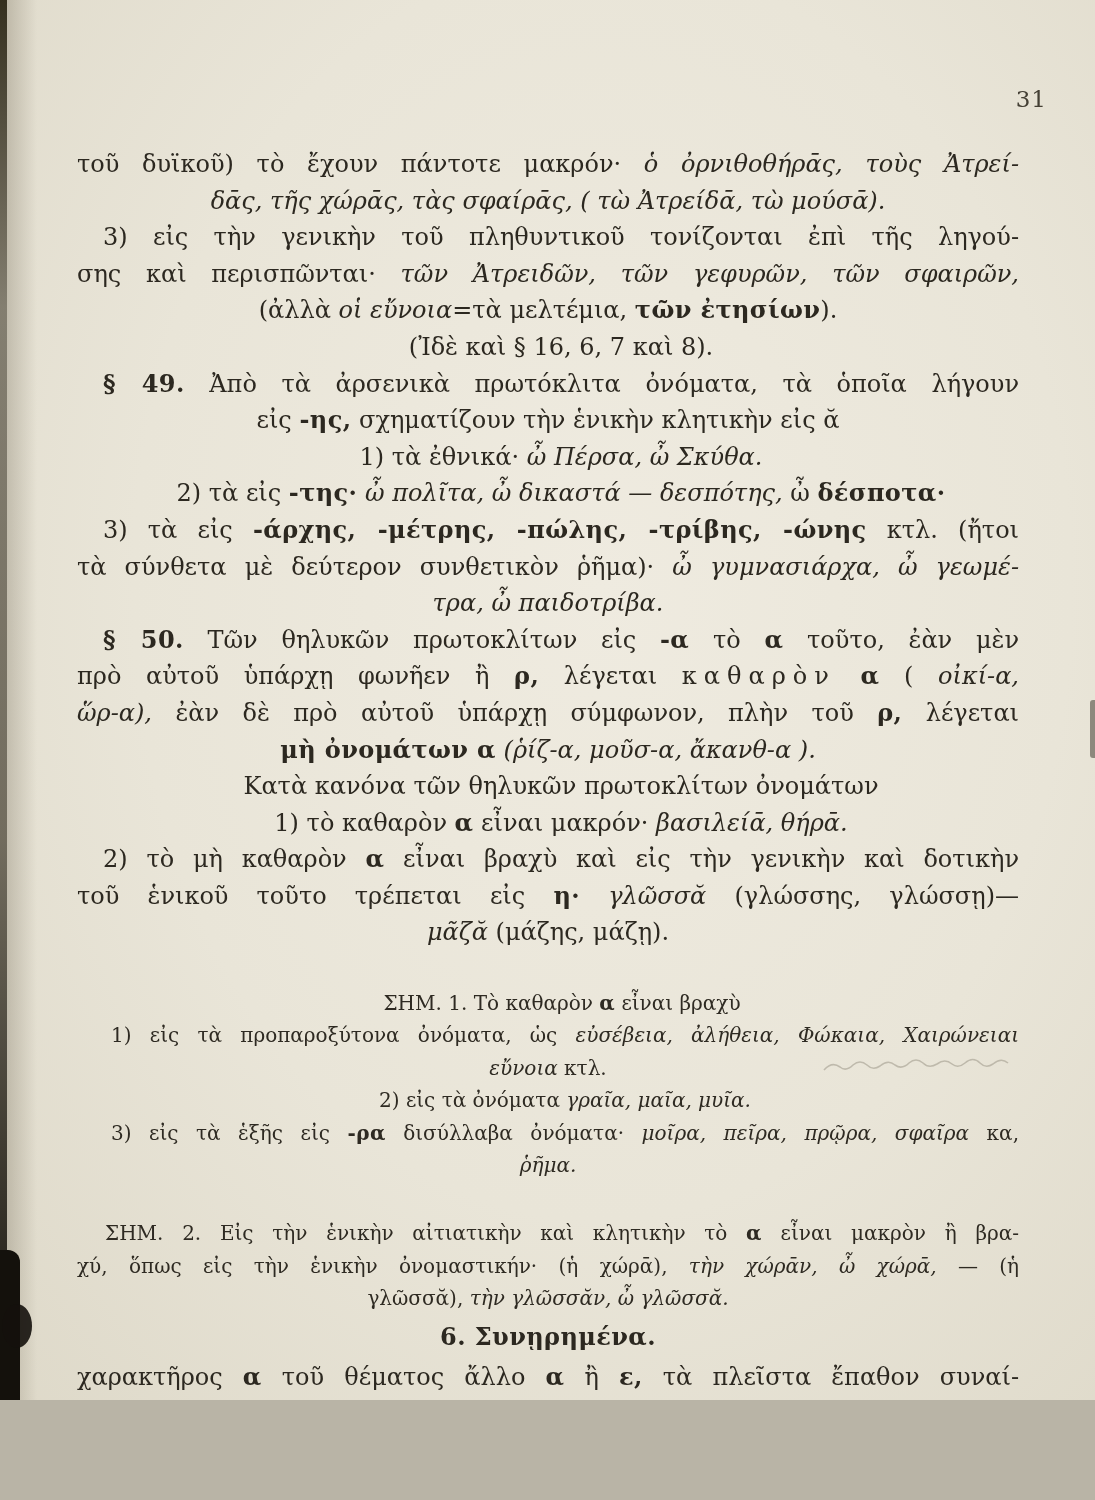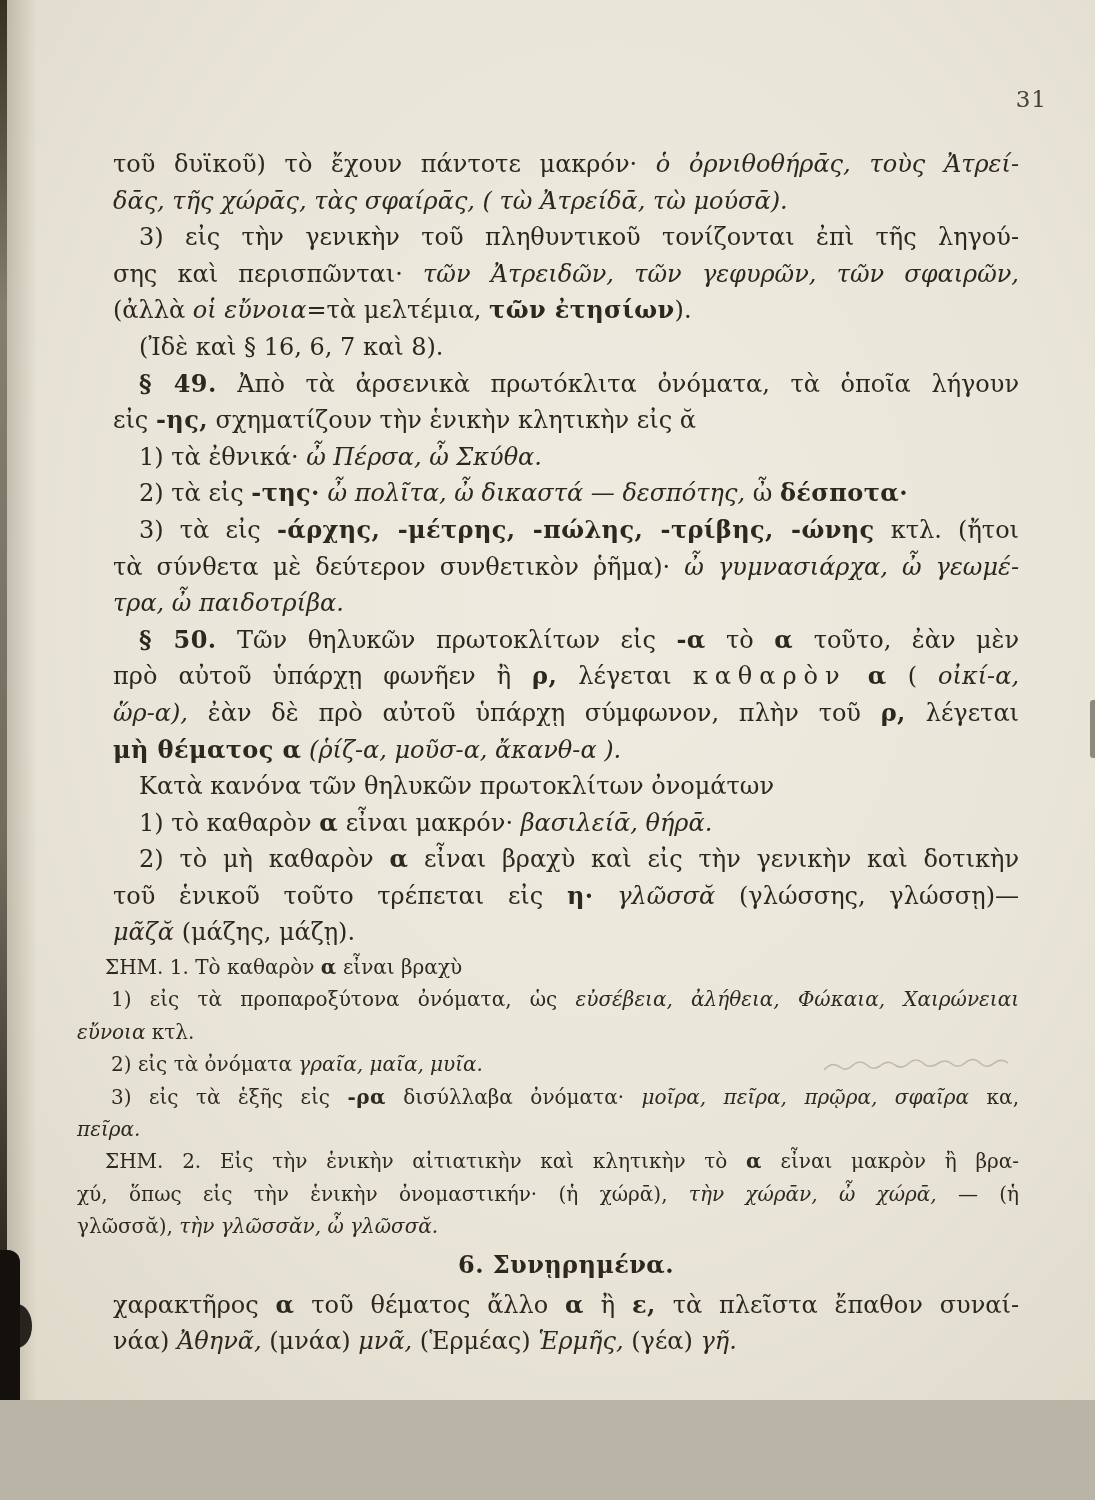--- a/index.html
+++ b/index.html
@@ -34,27 +34,27 @@
     position:absolute;right:0;top:700px;width:5px;height:58px;
     background:rgba(30,25,16,.45);border-radius:3px 0 0 3px;
   }
   .page-number{
     position:absolute;top:86px;right:48px;
     font-size:23px;letter-spacing:1px;color:#454035;
   }
   .text-block{
     position:absolute;left:77px;top:146px;width:942px;
   }
-  .line{display:block;white-space:normal;}
-  .b-line{font-size:24px;height:36.6px;line-height:36.6px;margin-left:36px;}
+  .line{display:block;white-space:normal;text-align:center;}
+  .b-line{font-size:24px;height:36.6px;line-height:36.6px;}
   .n-line{font-size:20px;height:32.4px;line-height:32.4px;color:#2e2a22;}
   .heading{height:44px;line-height:44px;}
   .j{text-align:justify;text-align-last:justify;}
   .ind-p{text-indent:26px;}
-  .ind-note{text-indent:28px;}
+  .ind-note{text-indent:28px;margin-top:36px;}
   .ind-notenum{text-indent:34px;}
   .ind-center{text-align:center;text-align-last:center;}
   .s-n{font-style:normal;}
   .s-i{font-style:italic;}
   .s-b{font-weight:700;letter-spacing:.4px;}
   .s-sp{letter-spacing:7px;}
   .pencil{
     position:absolute;left:820px;top:1056px;width:205px;height:22px;
     opacity:.45;pointer-events:none;
   }
@@ -81,32 +81,32 @@
       <div class="line b-line j ind-p"><span class="s-b">§ 49.</span><span class="s-n"> Ἀπὸ τὰ ἀρσενικὰ πρωτόκλιτα ὀνόματα, τὰ ὁποῖα λήγουν</span></div>
       <div class="line b-line"><span class="s-n">εἰς </span><span class="s-b">-ης,</span><span class="s-n"> σχηματίζουν τὴν ἑνικὴν κλητικὴν εἰς ᾰ</span></div>
       <div class="line b-line ind-p"><span class="s-n">1) τὰ ἐθνικά· </span><span class="s-i">ὦ Πέρσα, ὦ Σκύθα.</span></div>
       <div class="line b-line ind-p"><span class="s-n">2) τὰ εἰς </span><span class="s-b">-της·</span><span class="s-n"> </span><span class="s-i">ὦ πολῖτα, ὦ δικαστά — δεσπότης,</span><span class="s-n"> ὦ </span><span class="s-b">δέσποτα·</span></div>
       <div class="line b-line j ind-p"><span class="s-n">3) τὰ εἰς </span><span class="s-b">-άρχης, -μέτρης, -πώλης, -τρίβης, -ώνης</span><span class="s-n"> κτλ. (ἤτοι</span></div>
       <div class="line b-line j"><span class="s-n">τὰ σύνθετα μὲ δεύτερον συνθετικὸν ῥῆμα)· </span><span class="s-i">ὦ γυμνασιάρχα, ὦ γεωμέ-</span></div>
       <div class="line b-line"><span class="s-i">τρα, ὦ παιδοτρίβα.</span></div>
       <div class="line b-line j ind-p"><span class="s-b">§ 50.</span><span class="s-n"> Τῶν θηλυκῶν πρωτοκλίτων εἰς </span><span class="s-b">-α</span><span class="s-n"> τὸ </span><span class="s-b">α</span><span class="s-n"> τοῦτο, ἐὰν μὲν</span></div>
       <div class="line b-line j"><span class="s-n">πρὸ αὐτοῦ ὑπάρχῃ φωνῆεν ἢ </span><span class="s-b">ρ,</span><span class="s-n"> λέγεται </span><span class="s-sp">καθαρὸν</span><span class="s-n"> </span><span class="s-b">α</span><span class="s-n"> ( </span><span class="s-i">οἰκί-α,</span></div>
       <div class="line b-line j"><span class="s-i">ὥρ-α),</span><span class="s-n"> ἐὰν δὲ πρὸ αὐτοῦ ὑπάρχῃ σύμφωνον, πλὴν τοῦ </span><span class="s-b">ρ,</span><span class="s-n"> λέγεται</span></div>
-      <div class="line b-line"><span class="s-b">μὴ θέματος α</span><span class="s-n"> </span><span class="s-i">(ῥίζ-α, μοῦσ-α, ἄκανθ-α ).</span></div>
+      <div class="line b-line"><span class="s-b">μὴ ὀνομάτων α</span><span class="s-n"> </span><span class="s-i">(ῥίζ-α, μοῦσ-α, ἄκανθ-α ).</span></div>
       <div class="line b-line ind-p"><span class="s-n">Κατὰ κανόνα τῶν θηλυκῶν πρωτοκλίτων ὀνομάτων</span></div>
       <div class="line b-line ind-p"><span class="s-n">1) τὸ καθαρὸν </span><span class="s-b">α</span><span class="s-n"> εἶναι μακρόν· </span><span class="s-i">βασιλείᾱ, θήρᾱ.</span></div>
       <div class="line b-line j ind-p"><span class="s-n">2) τὸ μὴ καθαρὸν </span><span class="s-b">α</span><span class="s-n"> εἶναι βραχὺ καὶ εἰς τὴν γενικὴν καὶ δοτικὴν</span></div>
       <div class="line b-line j"><span class="s-n">τοῦ ἑνικοῦ τοῦτο τρέπεται εἰς </span><span class="s-b">η·</span><span class="s-n"> </span><span class="s-i">γλῶσσᾰ</span><span class="s-n"> (γλώσσης, γλώσσῃ)—</span></div>
       <div class="line b-line"><span class="s-i">μᾶζᾰ</span><span class="s-n"> (μάζης, μάζῃ).</span></div>
       <div class="line n-line ind-note"><span class="s-n">ΣΗΜ. 1. Τὸ καθαρὸν </span><span class="s-b">α</span><span class="s-n"> εἶναι βραχὺ</span></div>
       <div class="line n-line j ind-notenum"><span class="s-n">1) εἰς τὰ προπαροξύτονα ὀνόματα, ὡς </span><span class="s-i">εὐσέβεια, ἀλήθεια, Φώκαια, Χαιρώνειαι</span></div>
       <div class="line n-line"><span class="s-i">εὔνοια</span><span class="s-n"> κτλ.</span></div>
       <div class="line n-line ind-notenum"><span class="s-n">2) εἰς τὰ ὀνόματα </span><span class="s-i">γραῖα, μαῖα, μυῖα.</span></div>
       <div class="line n-line j ind-notenum"><span class="s-n">3) εἰς τὰ ἑξῆς εἰς </span><span class="s-b">-ρα</span><span class="s-n"> δισύλλαβα ὀνόματα· </span><span class="s-i">μοῖρα, πεῖρα, πρῷρα, σφαῖρα</span><span class="s-n"> κα,</span></div>
-      <div class="line n-line"><span class="s-i">πεῖρα.</span></div>
+      <div class="line n-line"><span class="s-i">ῥῆμα.</span></div>
       <div class="line n-line j ind-note"><span class="s-n">ΣΗΜ. 2. Εἰς τὴν ἑνικὴν αἰτιατικὴν καὶ κλητικὴν τὸ </span><span class="s-b">α</span><span class="s-n"> εἶναι μακρὸν ἢ βρα-</span></div>
       <div class="line n-line j"><span class="s-n">χύ, ὅπως εἰς τὴν ἑνικὴν ὀνομαστικήν· (ἡ χώρᾱ), </span><span class="s-i">τὴν χώρᾱν, ὦ χώρᾱ,</span><span class="s-n"> — (ἡ</span></div>
       <div class="line n-line"><span class="s-n">γλῶσσᾰ), </span><span class="s-i">τὴν γλῶσσᾰν, ὦ γλῶσσᾰ.</span></div>
       <div class="line b-line ind-center heading"><span class="s-b">6. Συνῃρημένα.</span></div>
       <div class="line b-line j"><span class="s-n">χαρακτῆρος </span><span class="s-b">α</span><span class="s-n"> τοῦ θέματος ἄλλο </span><span class="s-b">α</span><span class="s-n"> ἢ </span><span class="s-b">ε,</span><span class="s-n"> τὰ πλεῖστα ἔπαθον συναί-</span></div>
       <div class="line b-line"><span class="s-n">νάα) </span><span class="s-i">Ἀθηνᾶ,</span><span class="s-n"> (μνάα) </span><span class="s-i">μνᾶ,</span><span class="s-n"> (Ἑρμέας) </span><span class="s-i">Ἑρμῆς,</span><span class="s-n"> (γέα) </span><span class="s-i">γῆ.</span></div>
     </div>
 
   <svg class="pencil" viewBox="0 0 205 22">
     <path d="M4 14 q8 -9 16 -3 q6 5 13 -2 q7 -6 14 0 q6 6 13 1 q8 -7 15 -1 q7 5 14 -2 q7 -6 14 0 q6 6 14 1 q8 -6 15 0 q6 5 13 -1 q8 -7 15 0 q6 6 13 1 q8 -7 15 -1" fill="none" stroke="#8d8778" stroke-width="1.6"></path>

